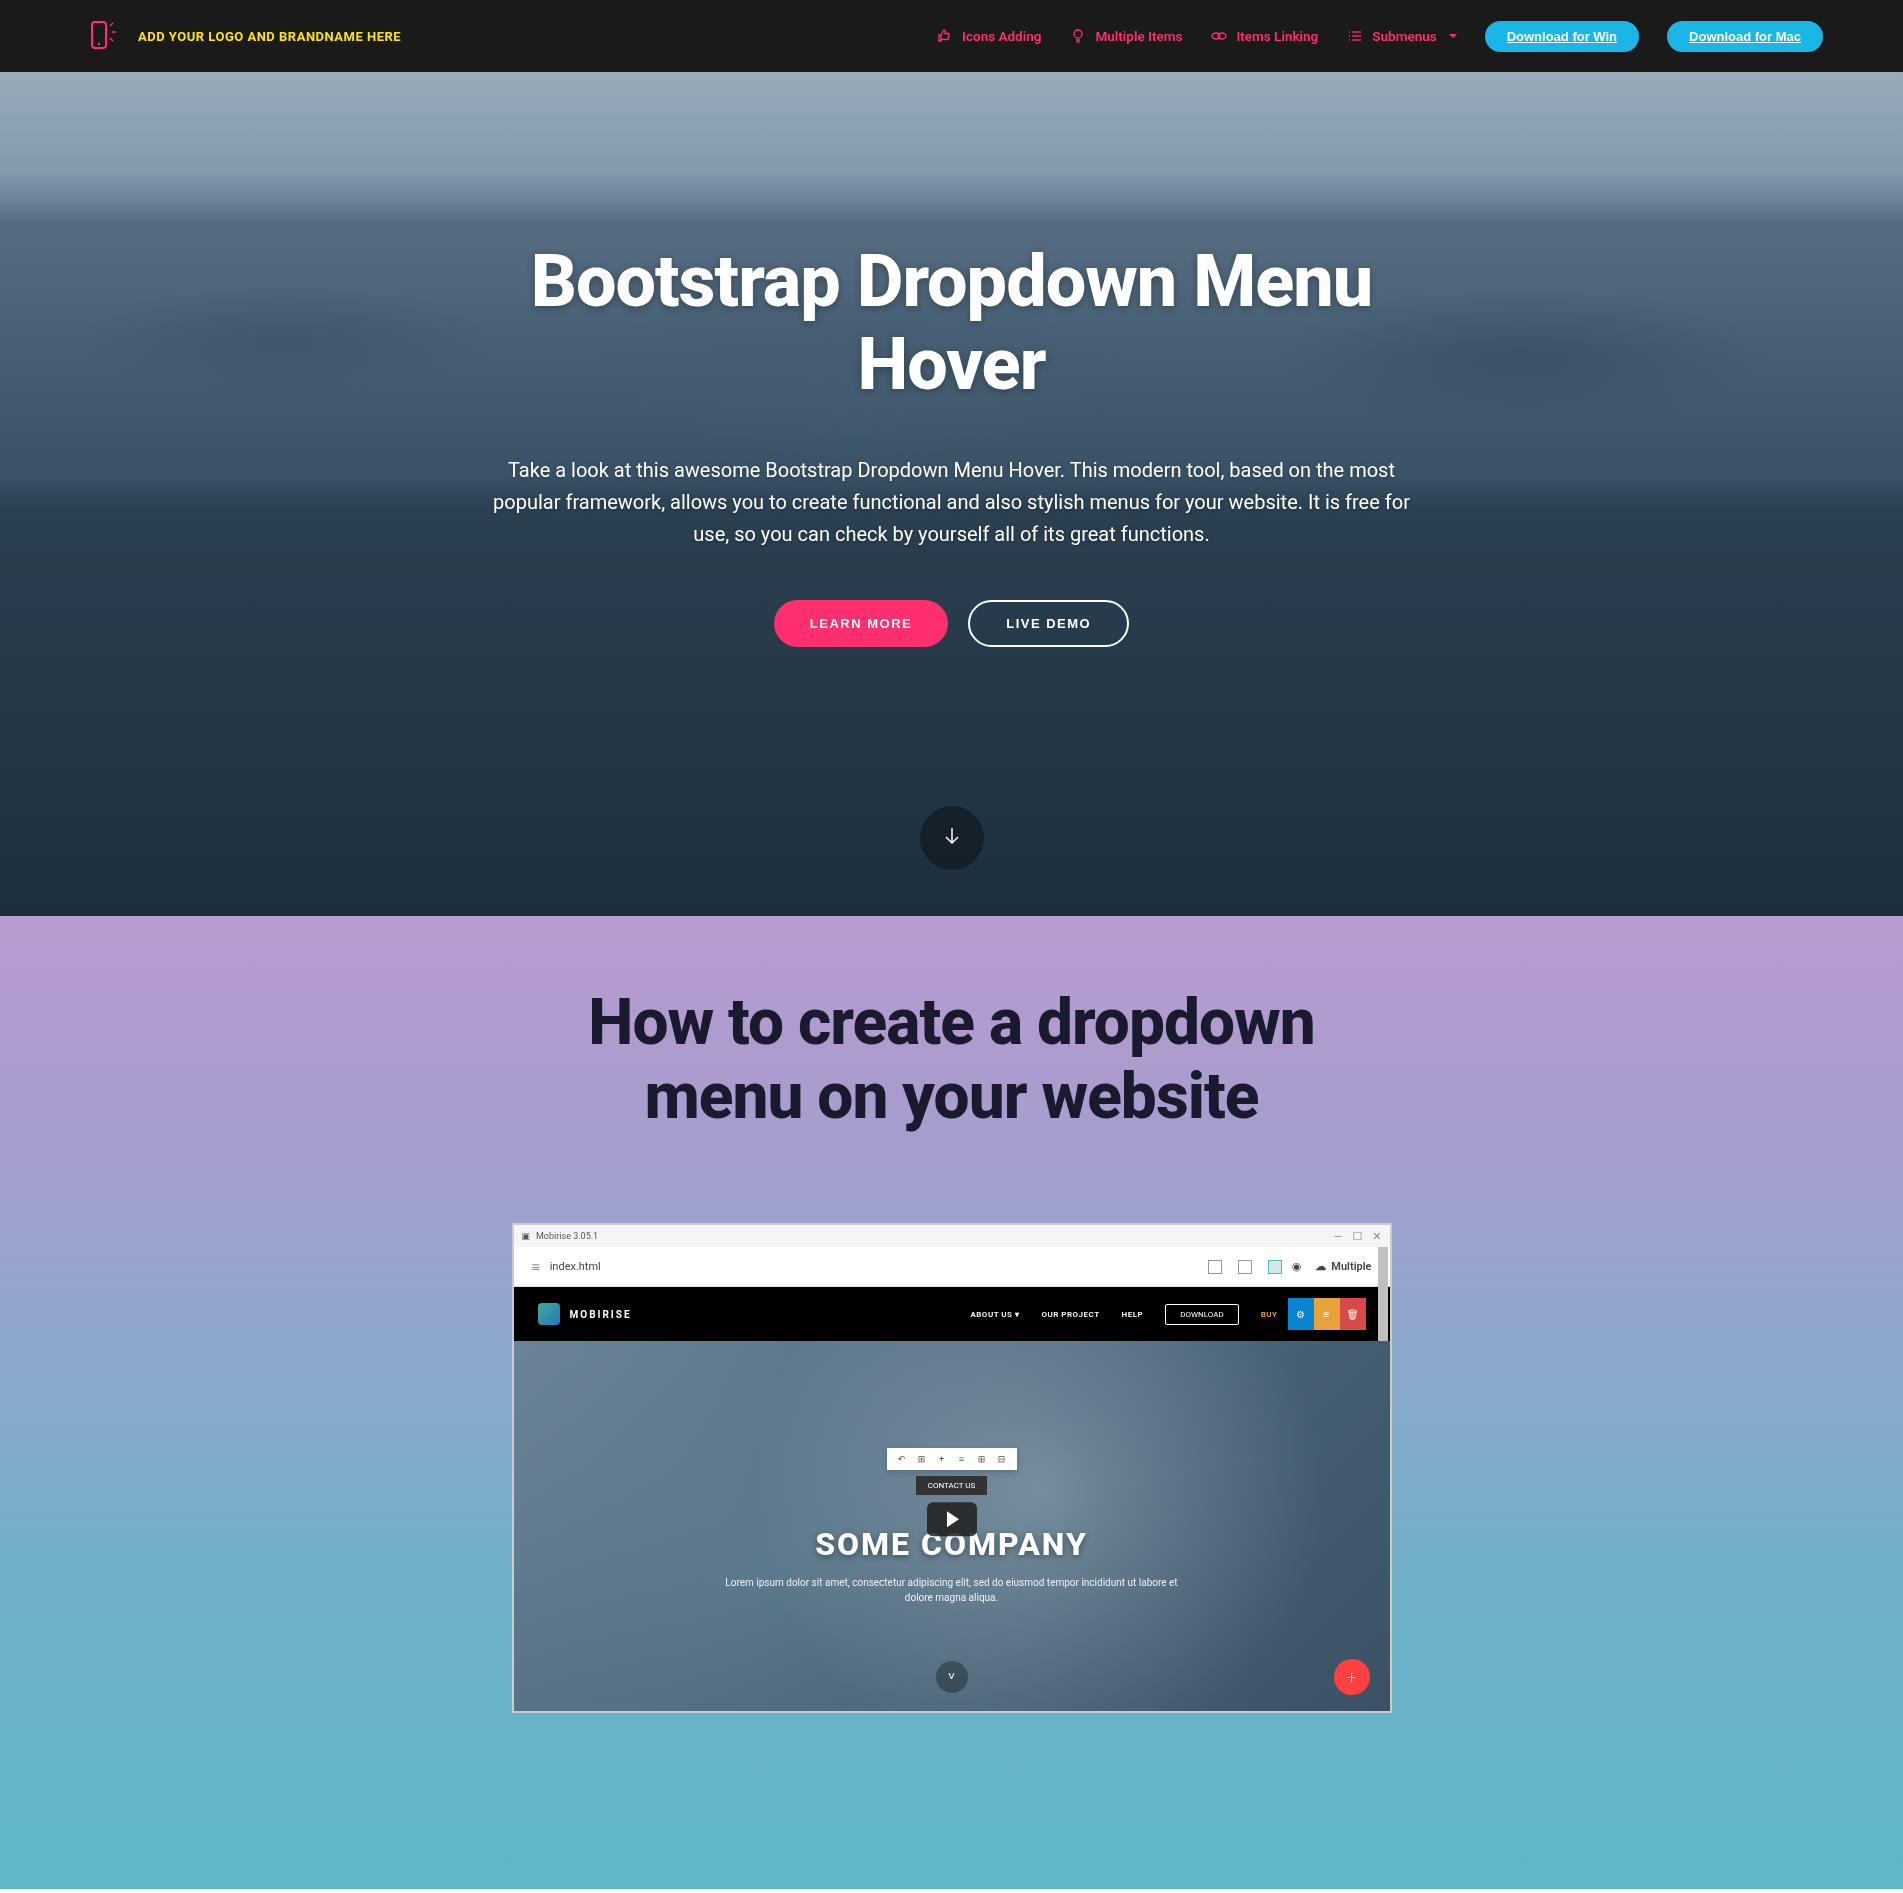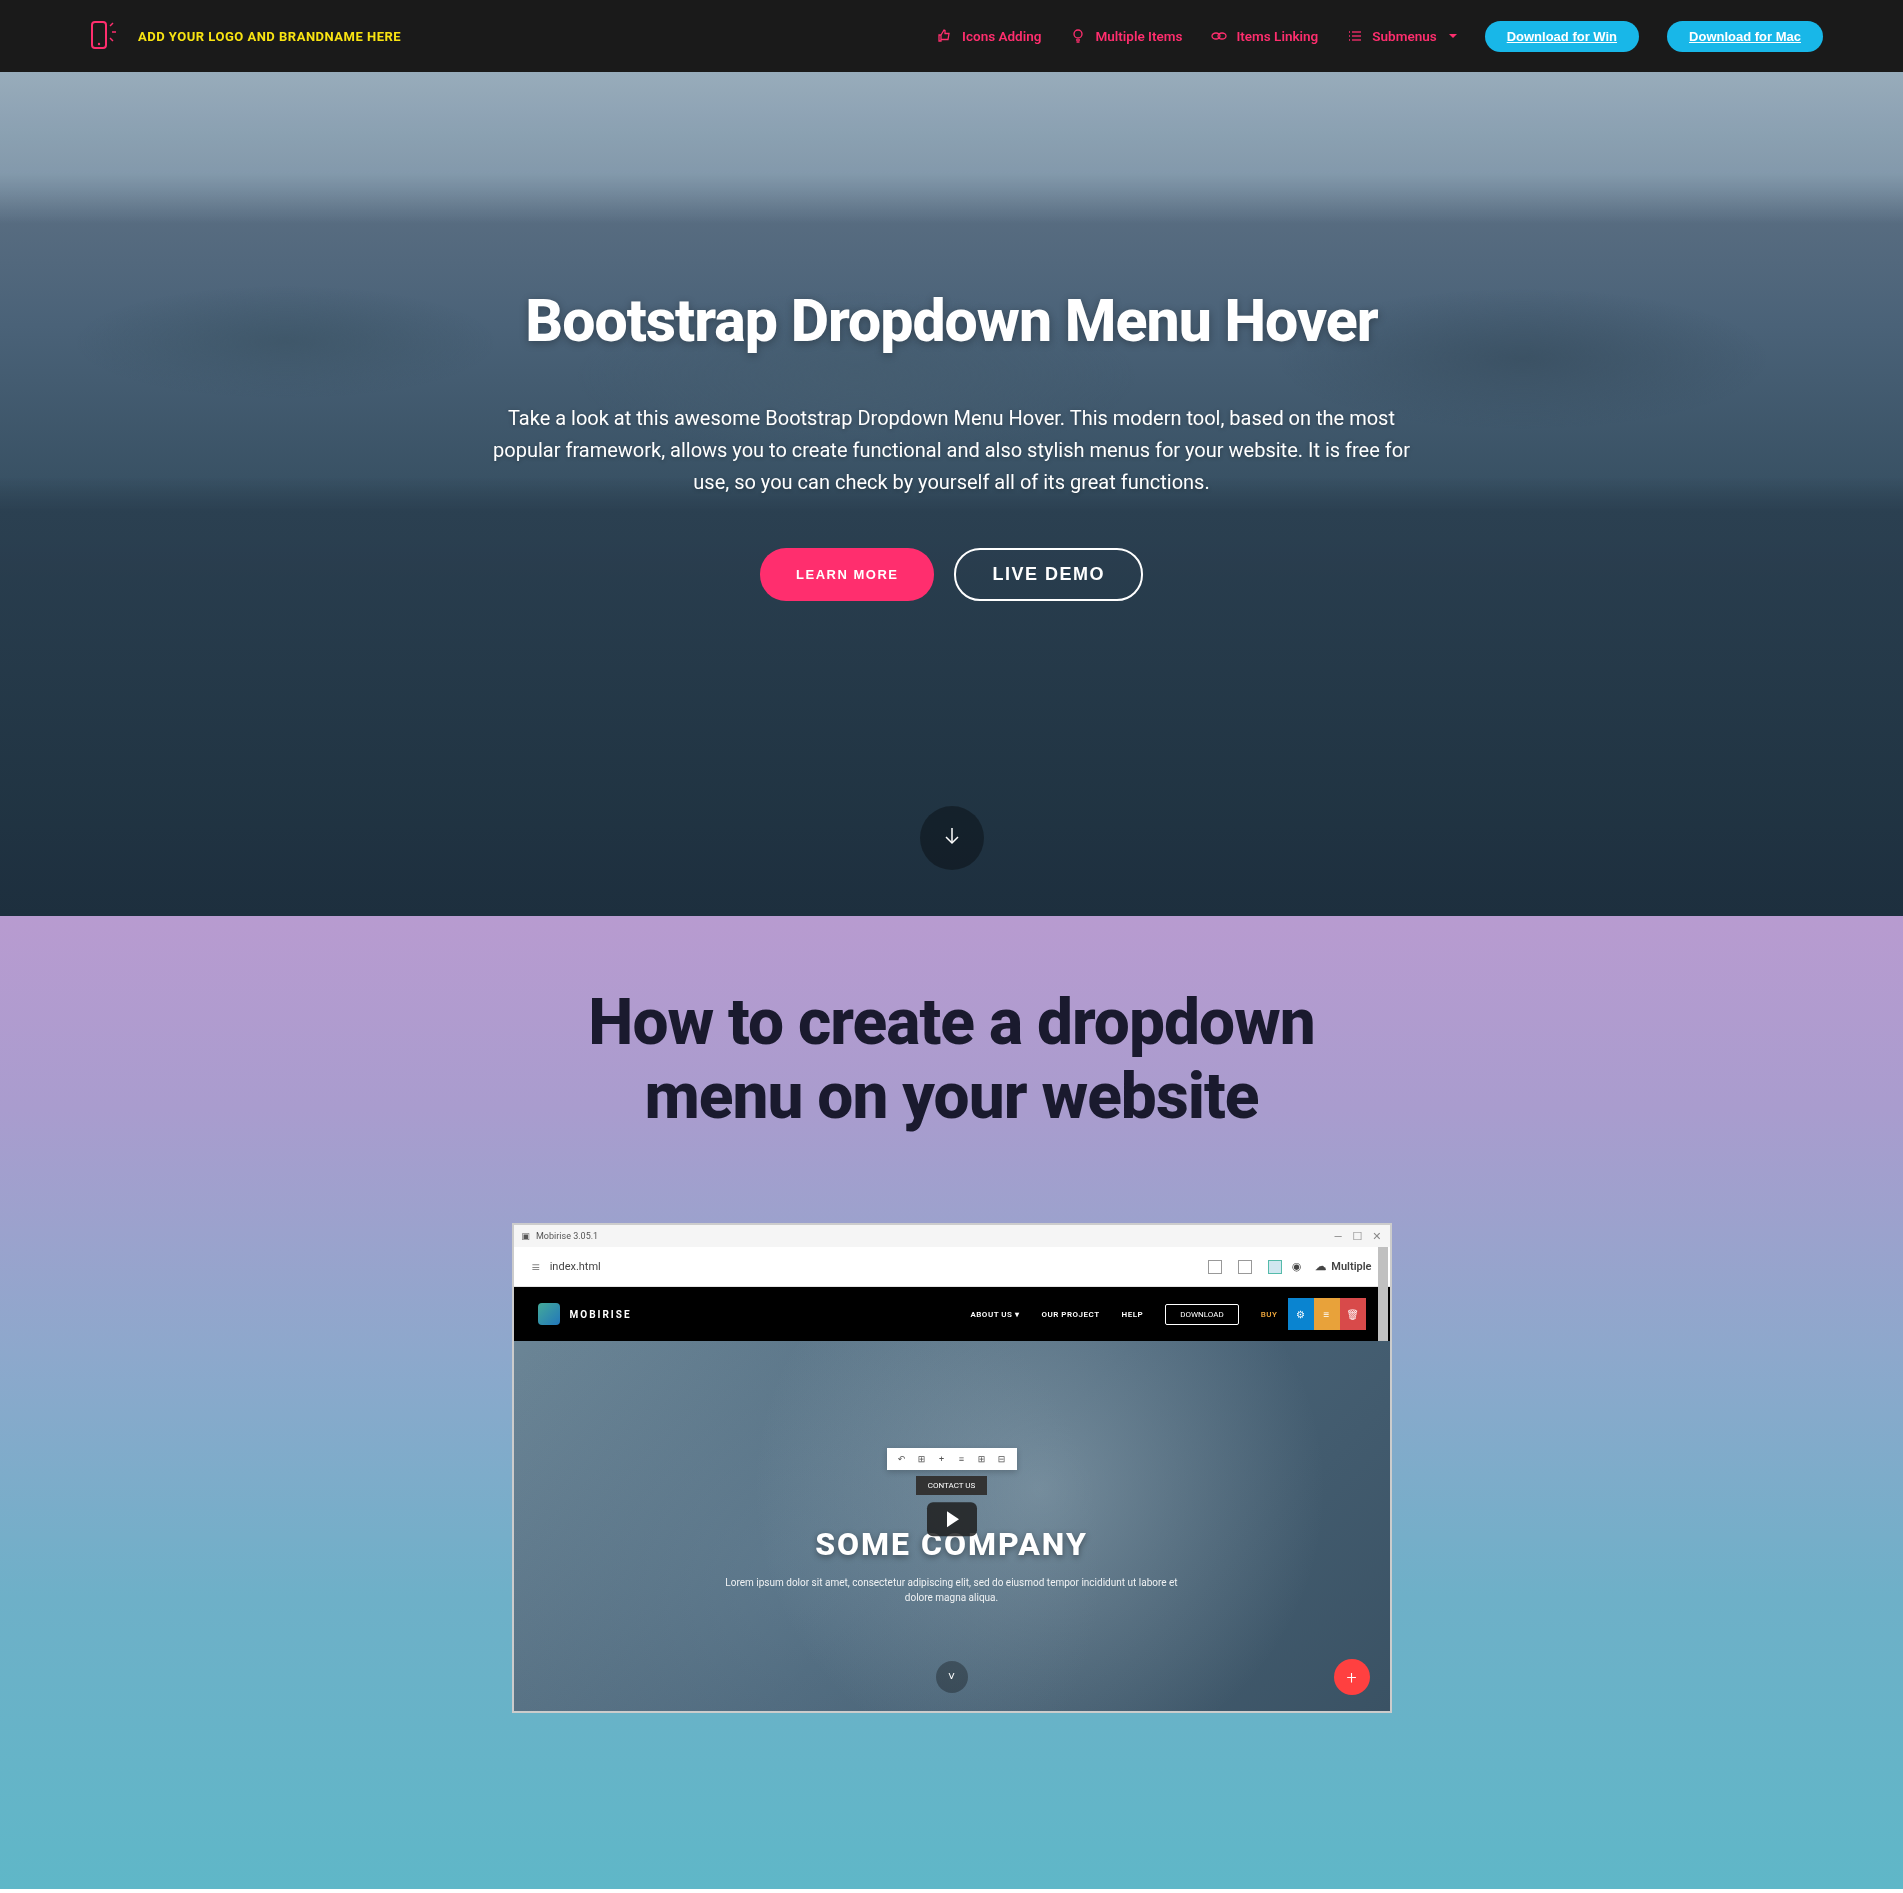--- a/index.html
+++ b/index.html
@@ -96,21 +96,21 @@
       background:
         radial-gradient(ellipse 300px 80px at 15% 32%, #3e5668 0%, transparent 70%),
         radial-gradient(ellipse 400px 120px at 45% 36%, #455d70 0%, transparent 70%),
         radial-gradient(ellipse 350px 100px at 80% 34%, #3a5062 0%, transparent 70%),
         linear-gradient(180deg, #a0b5c4 0%, #8aa1b3 12%, transparent 18%),
         linear-gradient(180deg, transparent 48%, #2a3e4f 52%, #1d2f3d 100%);
       opacity: 0.85;
     }
     .hero > * { position: relative; z-index: 2; }
     .hero-title {
-      font-size: 59px;
+      font-size: 72px;
       font-weight: 800;
       line-height: 1.15;
       letter-spacing: -1px;
       max-width: 1000px;
       margin-bottom: 44px;
       text-shadow: 0 2px 8px rgba(0,0,0,.3);
     }
     .hero-desc {
       font-size: 20px;
       line-height: 1.6;
@@ -130,21 +130,21 @@
       font-weight: 700;
       letter-spacing: 1.5px;
       cursor: pointer;
     }
     .btn-outline {
       background: transparent;
       color: #fff;
       border: 2px solid #fff;
       border-radius: 26px;
       padding: 14px 36px;
-      font-size: 18px;
+      font-size: 13px;
       font-weight: 700;
       letter-spacing: 1.5px;
       cursor: pointer;
     }
     .scroll-circle {
       width: 64px;
       height: 64px;
       border-radius: 50%;
       background: rgba(0,0,0,.35);
       display: flex;

